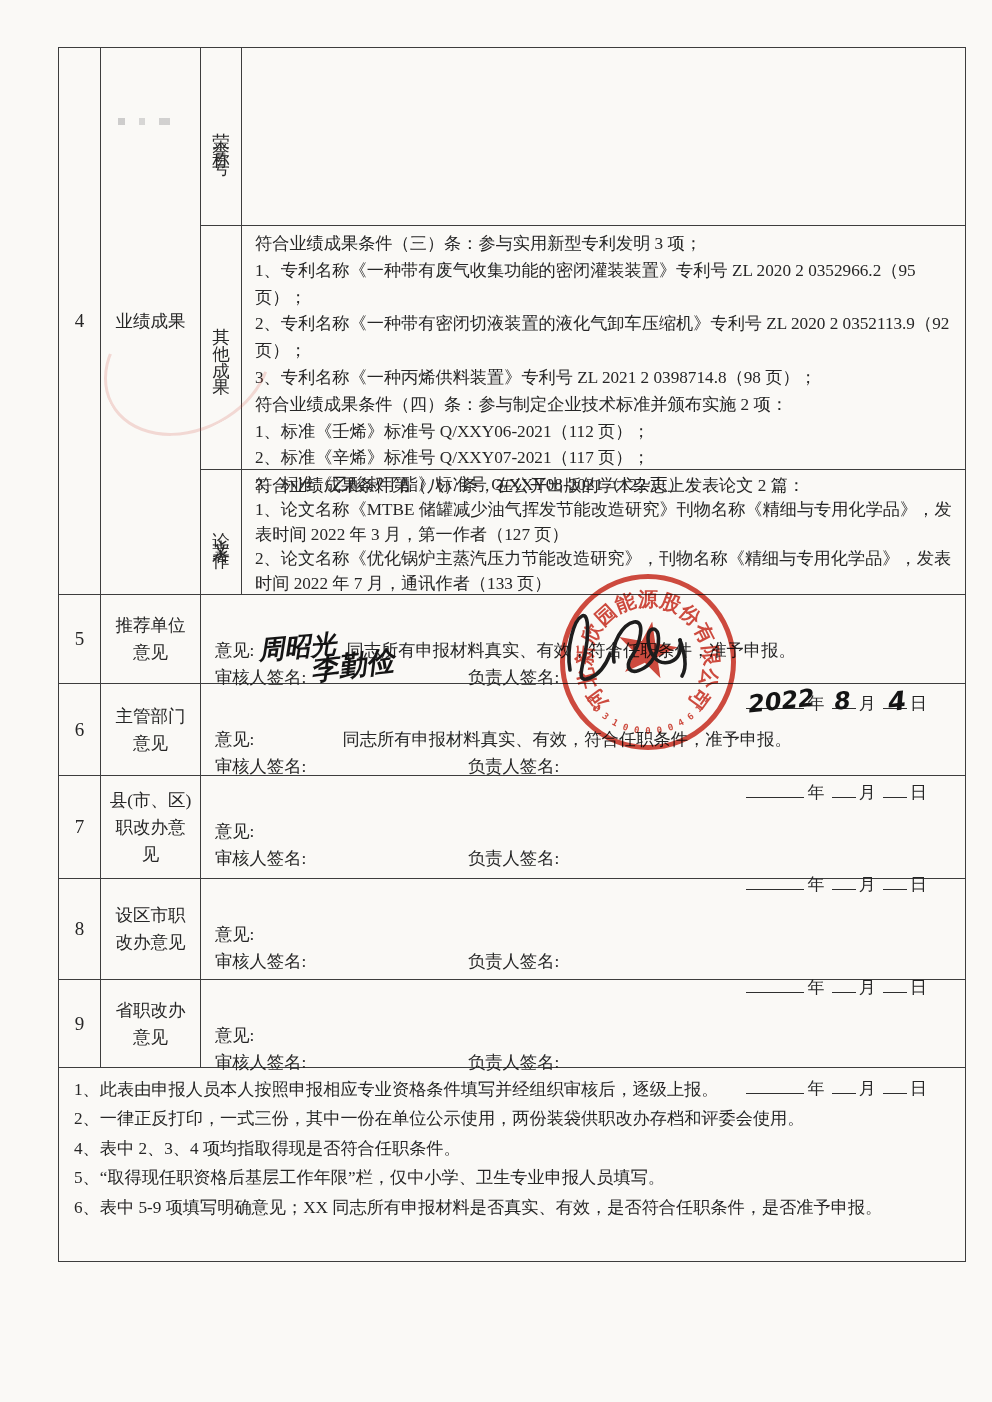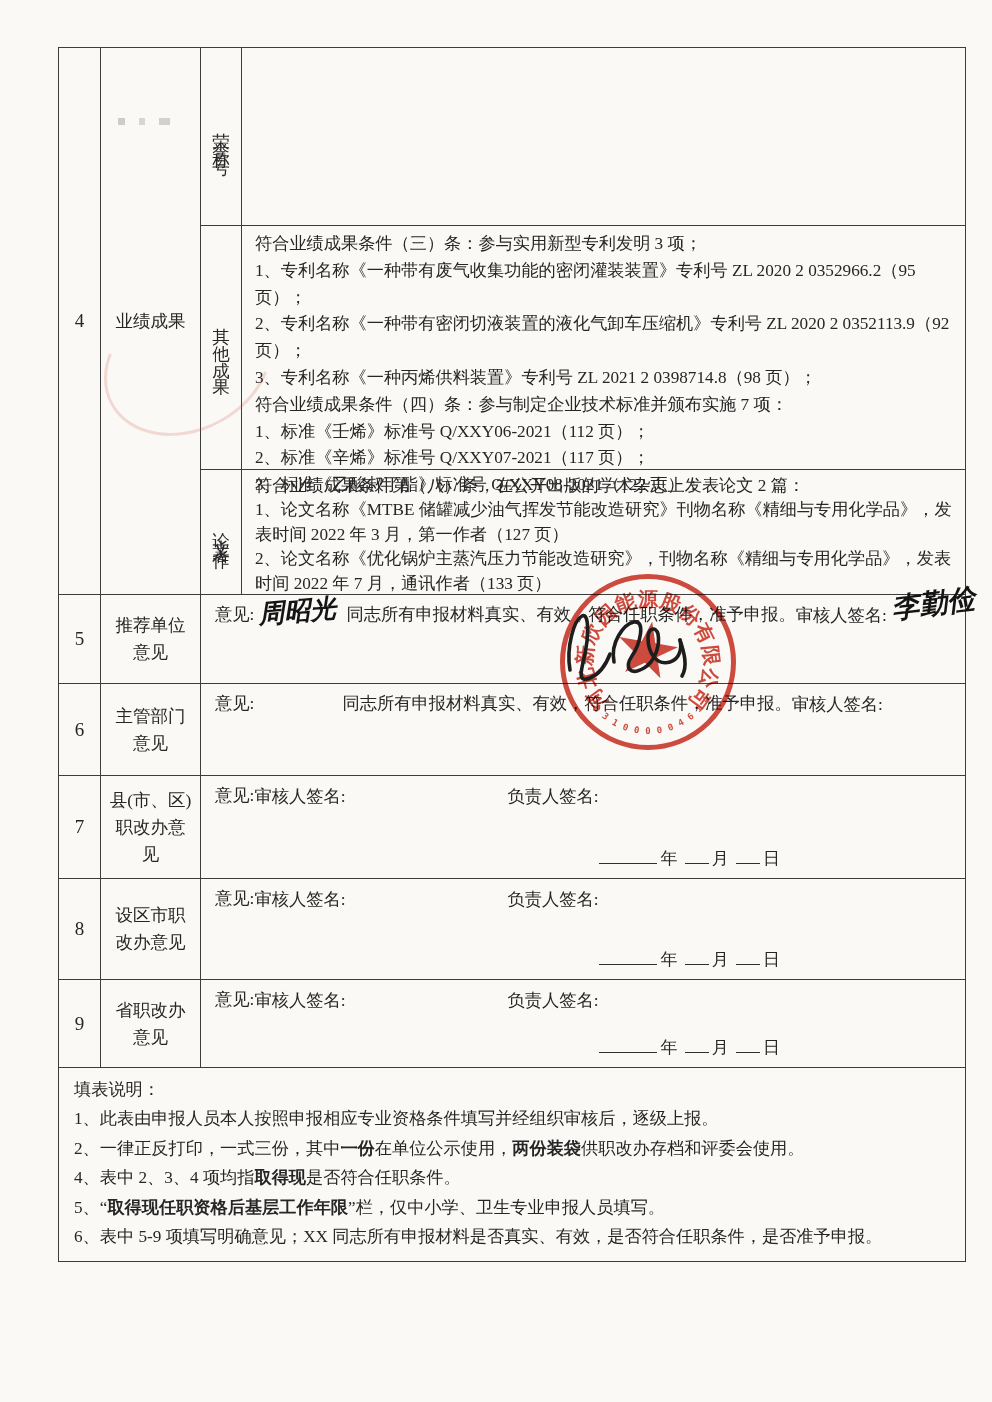--- a/index.html
+++ b/index.html
@@ -32,40 +32,40 @@
   .sub-honor .vtext{letter-spacing:9px;}
   .sub-other .vtext{letter-spacing:17px;}
   .sub-papers .vtext{letter-spacing:7px;}
   .sub-content{flex:1;min-width:0;padding:5px 12px 0 13px;font-size:17.2px;line-height:26.8px;}
   .sub-papers .sub-content{line-height:24.4px;padding-top:4px;}
 
   
   .r5{height:89px;flex:0 0 89px;} .r6{height:92px;flex:0 0 92px;}
   .r7{height:103px;flex:0 0 103px;} .r8{height:101px;flex:0 0 101px;}
   .r9{height:88px;flex:0 0 88px;}
-  .op-content{flex:1;min-width:0;position:relative;display:flex;flex-direction:row;
-              padding:7px 14px 6px;font-size:17.3px;line-height:26px;box-sizing:border-box;}
+  .op-content{flex:1;min-width:0;position:relative;display:flex;flex-direction:column;
+              padding:7px 14px 6px;font-size:17.3px;line-height:26px;box-sizing:border-box;margin-top:36px;}
   .op-line1{display:flex;align-items:baseline;white-space:nowrap;}
   .op-line2{display:flex;align-items:baseline;margin-top:1px;white-space:nowrap;}
   .rev-block{min-width:253px;display:inline-flex;align-items:flex-start;}
   .op-date{margin-top:auto;align-self:flex-end;padding-right:24px;font-size:17px;white-space:nowrap;}
   .blank{display:inline-block;border-bottom:1.5px solid #2f2f2f;height:15px;position:relative;vertical-align:baseline;}
   .blank.y{width:58px;margin-right:4px;} .blank.m{width:24px;margin:0 3px;} .blank.d{width:24px;margin:0 3px;}
   .indent-gap{display:inline-block;width:88px;}
 
   
   .hw{font-family:"DejaVu Sans",sans-serif;font-style:italic;font-weight:700;color:#141414;}
   .hw-name{display:inline-block;font-size:26px;transform:rotate(-5deg);margin:-6px 10px 0 4px;line-height:20px;}
   .hw-rev{display:inline-block;font-size:28px;transform:rotate(-7deg);margin:-8px 0 0 4px;line-height:18px;}
   .blank .hw{position:absolute;left:2px;bottom:-6px;font-size:24px;transform:rotate(-6deg);white-space:nowrap;}
   .blank.d .hw{font-size:26px;left:5px;}
 
   
   .notes-row{flex:1;display:block;padding:7px 15px;font-size:17.2px;line-height:29.4px;box-sizing:border-box;}
-  .b{font-weight:700;}
+  .b{font-weight:400;}
 
   
   .seal{position:absolute;left:548px;top:562px;width:200px;height:200px;z-index:5;
         opacity:.88;mix-blend-mode:multiply;pointer-events:none;}
   .seal::before{content:"";position:absolute;inset:12px;border:5px solid #cb3325;border-radius:50%;}
   .seal-char{position:absolute;left:50%;top:50%;color:#cb3325;font-size:20px;font-weight:700;
              font-family:"Liberation Sans",sans-serif;}
   .seal-digit{position:absolute;left:50%;top:50%;color:#cb3325;font-size:9px;font-weight:700;
               font-family:"DejaVu Sans Mono",monospace;}
   .seal-star{position:absolute;left:68px;top:59px;width:62px;height:60px;background:#cb3325;
@@ -106,21 +106,21 @@
 
         <div class="sub-row sub-other">
           <div class="sub-label">
             <span class="vtext">其他成果</span>
           </div>
           <div class="sub-content">
             <div>符合业绩成果条件（三）条：参与实用新型专利发明 3 项；</div>
             <div>1、专利名称《一种带有废气收集功能的密闭灌装装置》专利号 ZL 2020 2 0352966.2（95 页）；</div>
             <div>2、专利名称《一种带有密闭切液装置的液化气卸车压缩机》专利号 ZL 2020 2 0352113.9（92 页）；</div>
             <div>3、专利名称《一种丙烯供料装置》专利号 ZL 2021 2 0398714.8（98 页）；</div>
-            <div>符合业绩成果条件（四）条：参与制定企业技术标准并颁布实施 7 项：</div>
+            <div>符合业绩成果条件（四）条：参与制定企业技术标准并颁布实施 2 项：</div>
             <div>1、标准《壬烯》标准号 Q/XXY06-2021（112 页）；</div>
             <div>2、标准《辛烯》标准号 Q/XXY07-2021（117 页）；</div>
             <div>3、标准《乙酸叔丁酯》标准号 Q/XXY08-2021（122 页）；</div>
           </div>
         </div>
 
         <div class="sub-row sub-papers">
           <div class="sub-label">
             <span class="vtext">论文著作</span>
           </div>
@@ -238,21 +238,20 @@
         </div>
         <div class="op-date">
           <span class="blank y"></span><span>年</span>
           <span class="blank m"></span><span>月</span>
           <span class="blank d"></span><span>日</span>
         </div>
       </div>
     </div>
 
     <div class="row notes-row">
-      <div>填表说明：</div>
       <div>1、此表由申报人员本人按照申报相应专业资格条件填写并经组织审核后，逐级上报。</div>
       <div><span>2、一律正反打印，一式三份，其中</span><span class="b">一份</span><span>在单位公示使用，</span><span class="b">两份装袋</span><span>供职改办存档和评委会使用。</span></div>
       <div><span>4、表中 2、3、4 项均指</span><span class="b">取得现</span><span>是否符合任职条件。</span></div>
       <div><span>5、“</span><span class="b">取得现任职资格后基层工作年限</span><span>”栏，仅中小学、卫生专业申报人员填写。</span></div>
       <div>6、表中 5-9 项填写明确意见；XX 同志所有申报材料是否真实、有效，是否符合任职条件，是否准予申报。</div>
     </div>
 
   </div>
 
   <div class="seal">

